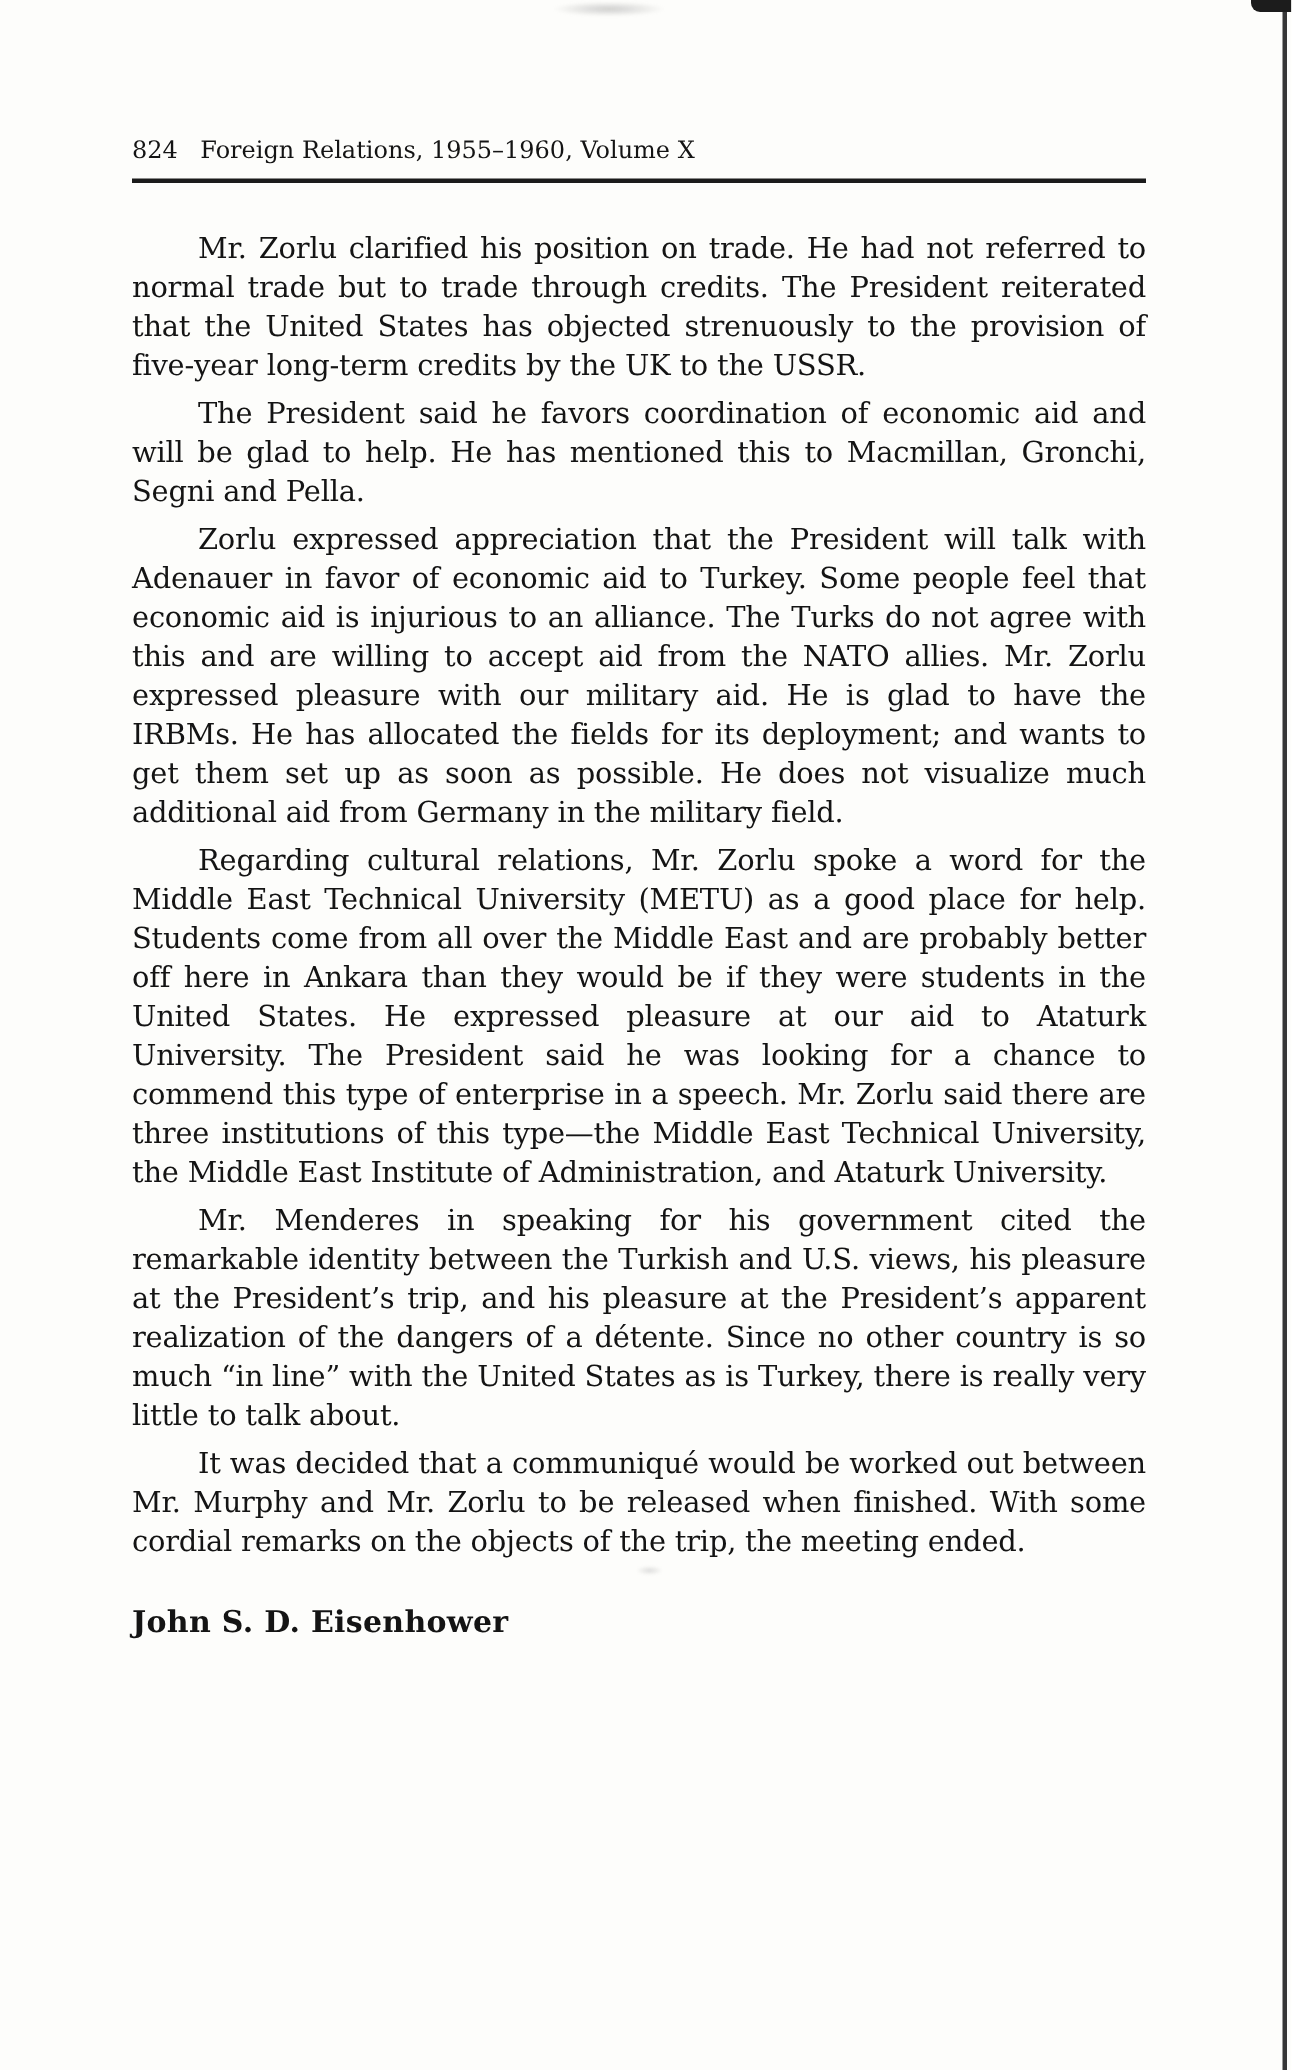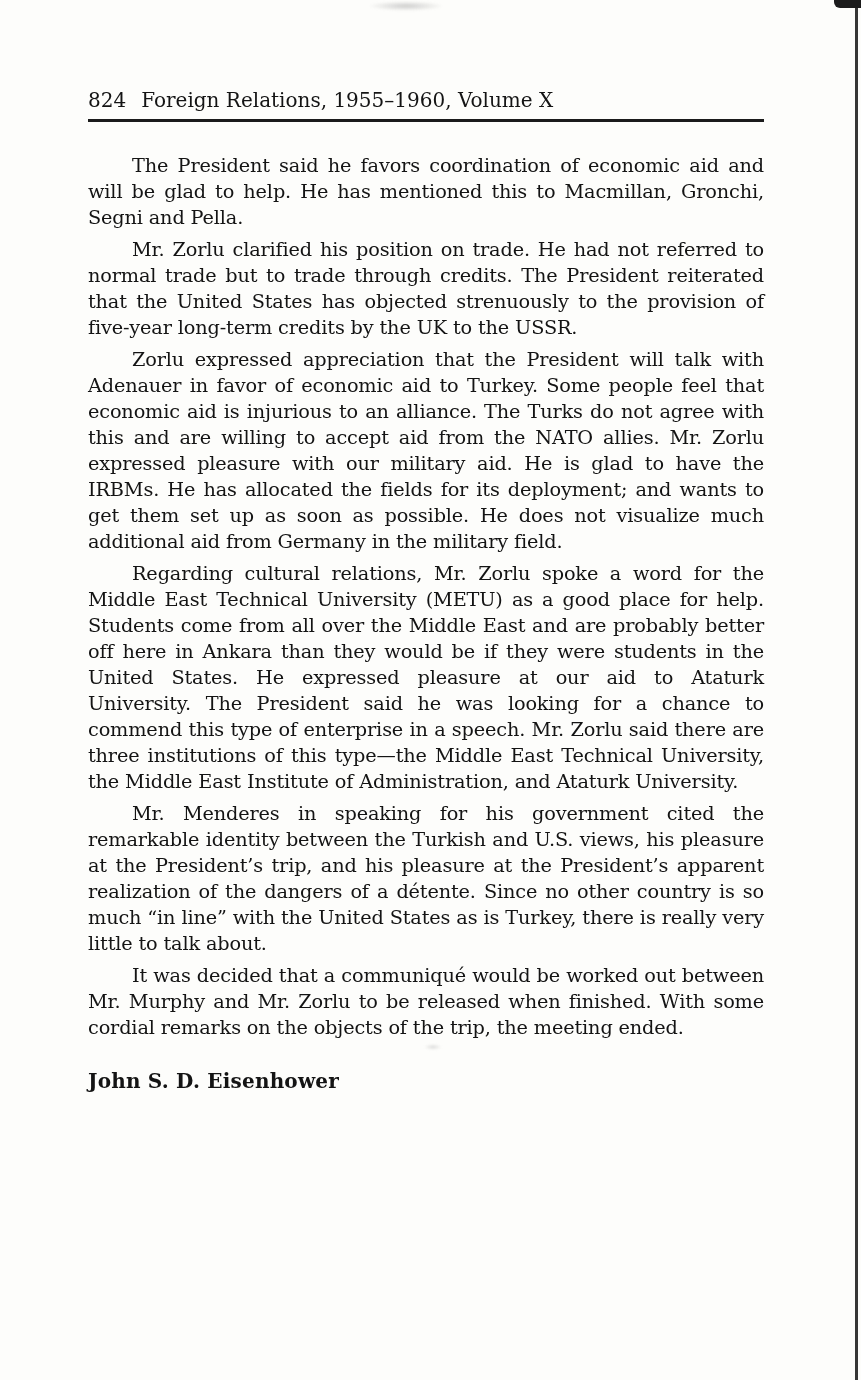--- a/index.html
+++ b/index.html
@@ -18,21 +18,21 @@
   }
   .content {
     position: absolute;
     left: 88px;
     top: 88px;
     width: 676px;
   }
   .running-header {
     display: flex;
     align-items: baseline;
-    font-size: 20px;
+    font-size: 16px;
     line-height: 24px;
     white-space: nowrap;
   }
   .page-number {
     margin-right: 15px;
   }
   .header-rule {
     height: 2.5px;
     background: #1b1b1b;
     margin-top: 7px;
@@ -105,22 +105,22 @@
   <div class="content">
 
     <div class="running-header">
       <span class="page-number">824</span>
       <span class="volume-title">Foreign Relations, 1955–1960, Volume X</span>
     </div>
 
     <div class="header-rule"></div>
 
     <div class="document-body">
+      <p>Mr. Zorlu clarified his position on trade. He had not referred to normal trade but to trade through credits. The President reiterated that the United States has objected strenuously to the provision of five-year long-term credits by the UK to the USSR.</p>
       <p>The President said he favors coordination of economic aid and will be glad to help. He has mentioned this to Macmillan, Gronchi, Segni and Pella.</p>
-      <p>Mr. Zorlu clarified his position on trade. He had not referred to normal trade but to trade through credits. The President reiterated that the United States has objected strenuously to the provision of five-year long-term credits by the UK to the USSR.</p>
       <p>Zorlu expressed appreciation that the President will talk with Adenauer in favor of economic aid to Turkey. Some people feel that economic aid is injurious to an alliance. The Turks do not agree with this and are willing to accept aid from the NATO allies. Mr. Zorlu expressed pleasure with our military aid. He is glad to have the IRBMs. He has allocated the fields for its deployment; and wants to get them set up as soon as possible. He does not visualize much additional aid from Germany in the military field.</p>
       <p>Regarding cultural relations, Mr. Zorlu spoke a word for the Middle East Technical University (METU) as a good place for help. Students come from all over the Middle East and are probably better off here in Ankara than they would be if they were students in the United States. He expressed pleasure at our aid to Ataturk University. The President said he was looking for a chance to commend this type of enterprise in a speech. Mr. Zorlu said there are three institutions of this type—the Middle East Technical University, the Middle East Institute of Administration, and Ataturk University.</p>
       <p>Mr. Menderes in speaking for his government cited the remarkable identity between the Turkish and U.S. views, his pleasure at the President’s trip, and his pleasure at the President’s apparent realization of the dangers of a détente. Since no other country is so much “in line” with the United States as is Turkey, there is really very little to talk about.</p>
       <p>It was decided that a communiqué would be worked out between Mr. Murphy and Mr. Zorlu to be released when finished. With some cordial remarks on the objects of the trip, the meeting ended.</p>
     </div>
 
     <div class="signature">John S. D. Eisenhower</div>
 
   </div>
 

